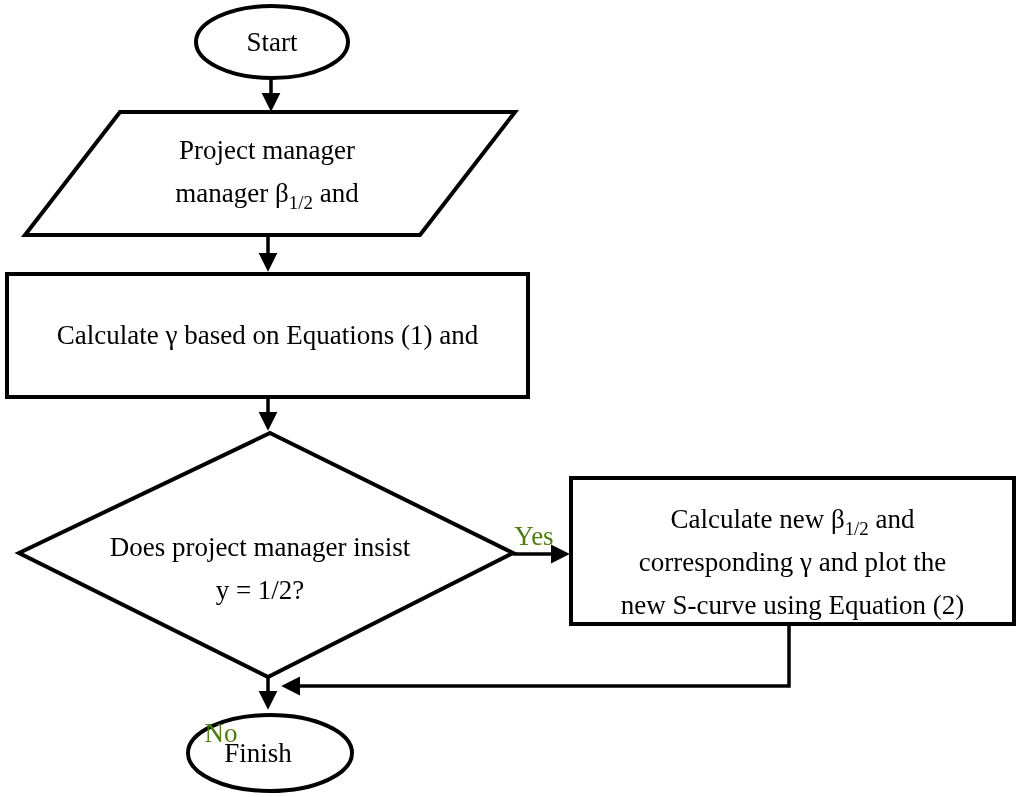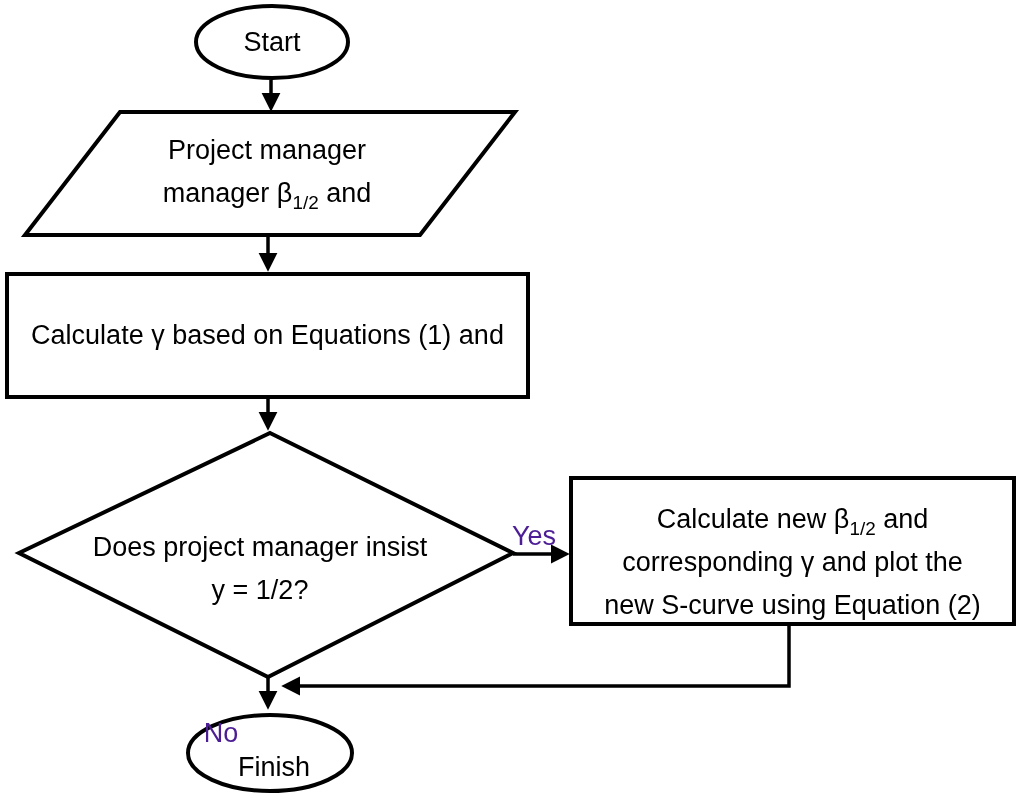--- a/index.html
+++ b/index.html
@@ -5,21 +5,21 @@
   html, body {
     margin: 0;
     padding: 0;
     background: #ffffff;
   }
   #page {
     position: relative;
     width: 1024px;
     height: 797px;
     background: #ffffff;
-    font-family: Liberation Sans, sans-serif;
+    font-family: Liberation Serif, serif;
     color: #000000;
     overflow: hidden;
   }
   #shapes {
     position: absolute;
     left: 0;
     top: 0;
   }
   .label {
     position: absolute;
@@ -35,21 +35,21 @@
   }
   .label .line { display: block; }
   sub {
     font-size: 0.70em;
     vertical-align: -0.35em;
     line-height: 0;
   }
   .edge-label {
     position: absolute;
     font-size: 27px;
-    color: #4c1d95;
+    color: #4d7c0f;
     text-align: center;
     white-space: nowrap;
   }
 </style>
 </head>
 <body>
 
 <div id="page">
 
   <svg id="shapes" width="1024" height="797" viewBox="0 0 1024 797">
@@ -105,17 +105,17 @@
   <div class="edge-label" style="left:506px; top:521px; width:56px;">Yes</div>
 
   <div class="edge-label" style="left:198px; top:674px; width:46px;margin-top:44px;">No</div>
 
   <div class="label" style="left:571px; top:481px; width:443px; height:140px;margin-top:11px;">
     <span class="line"><span>Calculate new β</span><sub>1/2</sub><span> and</span></span>
     <span class="line">corresponding γ and plot the</span>
     <span class="line">new S-curve using Equation (2)</span>
   </div>
 
-  <div class="label" style="left:192px; top:717px; width:164px; height:72px;justify-content:flex-end;">
+  <div class="label" style="left:176px; top:717px; width:164px; height:72px;">
     <span class="line">Finish</span>
   </div>
 
 </div>
 
 </body></html>

